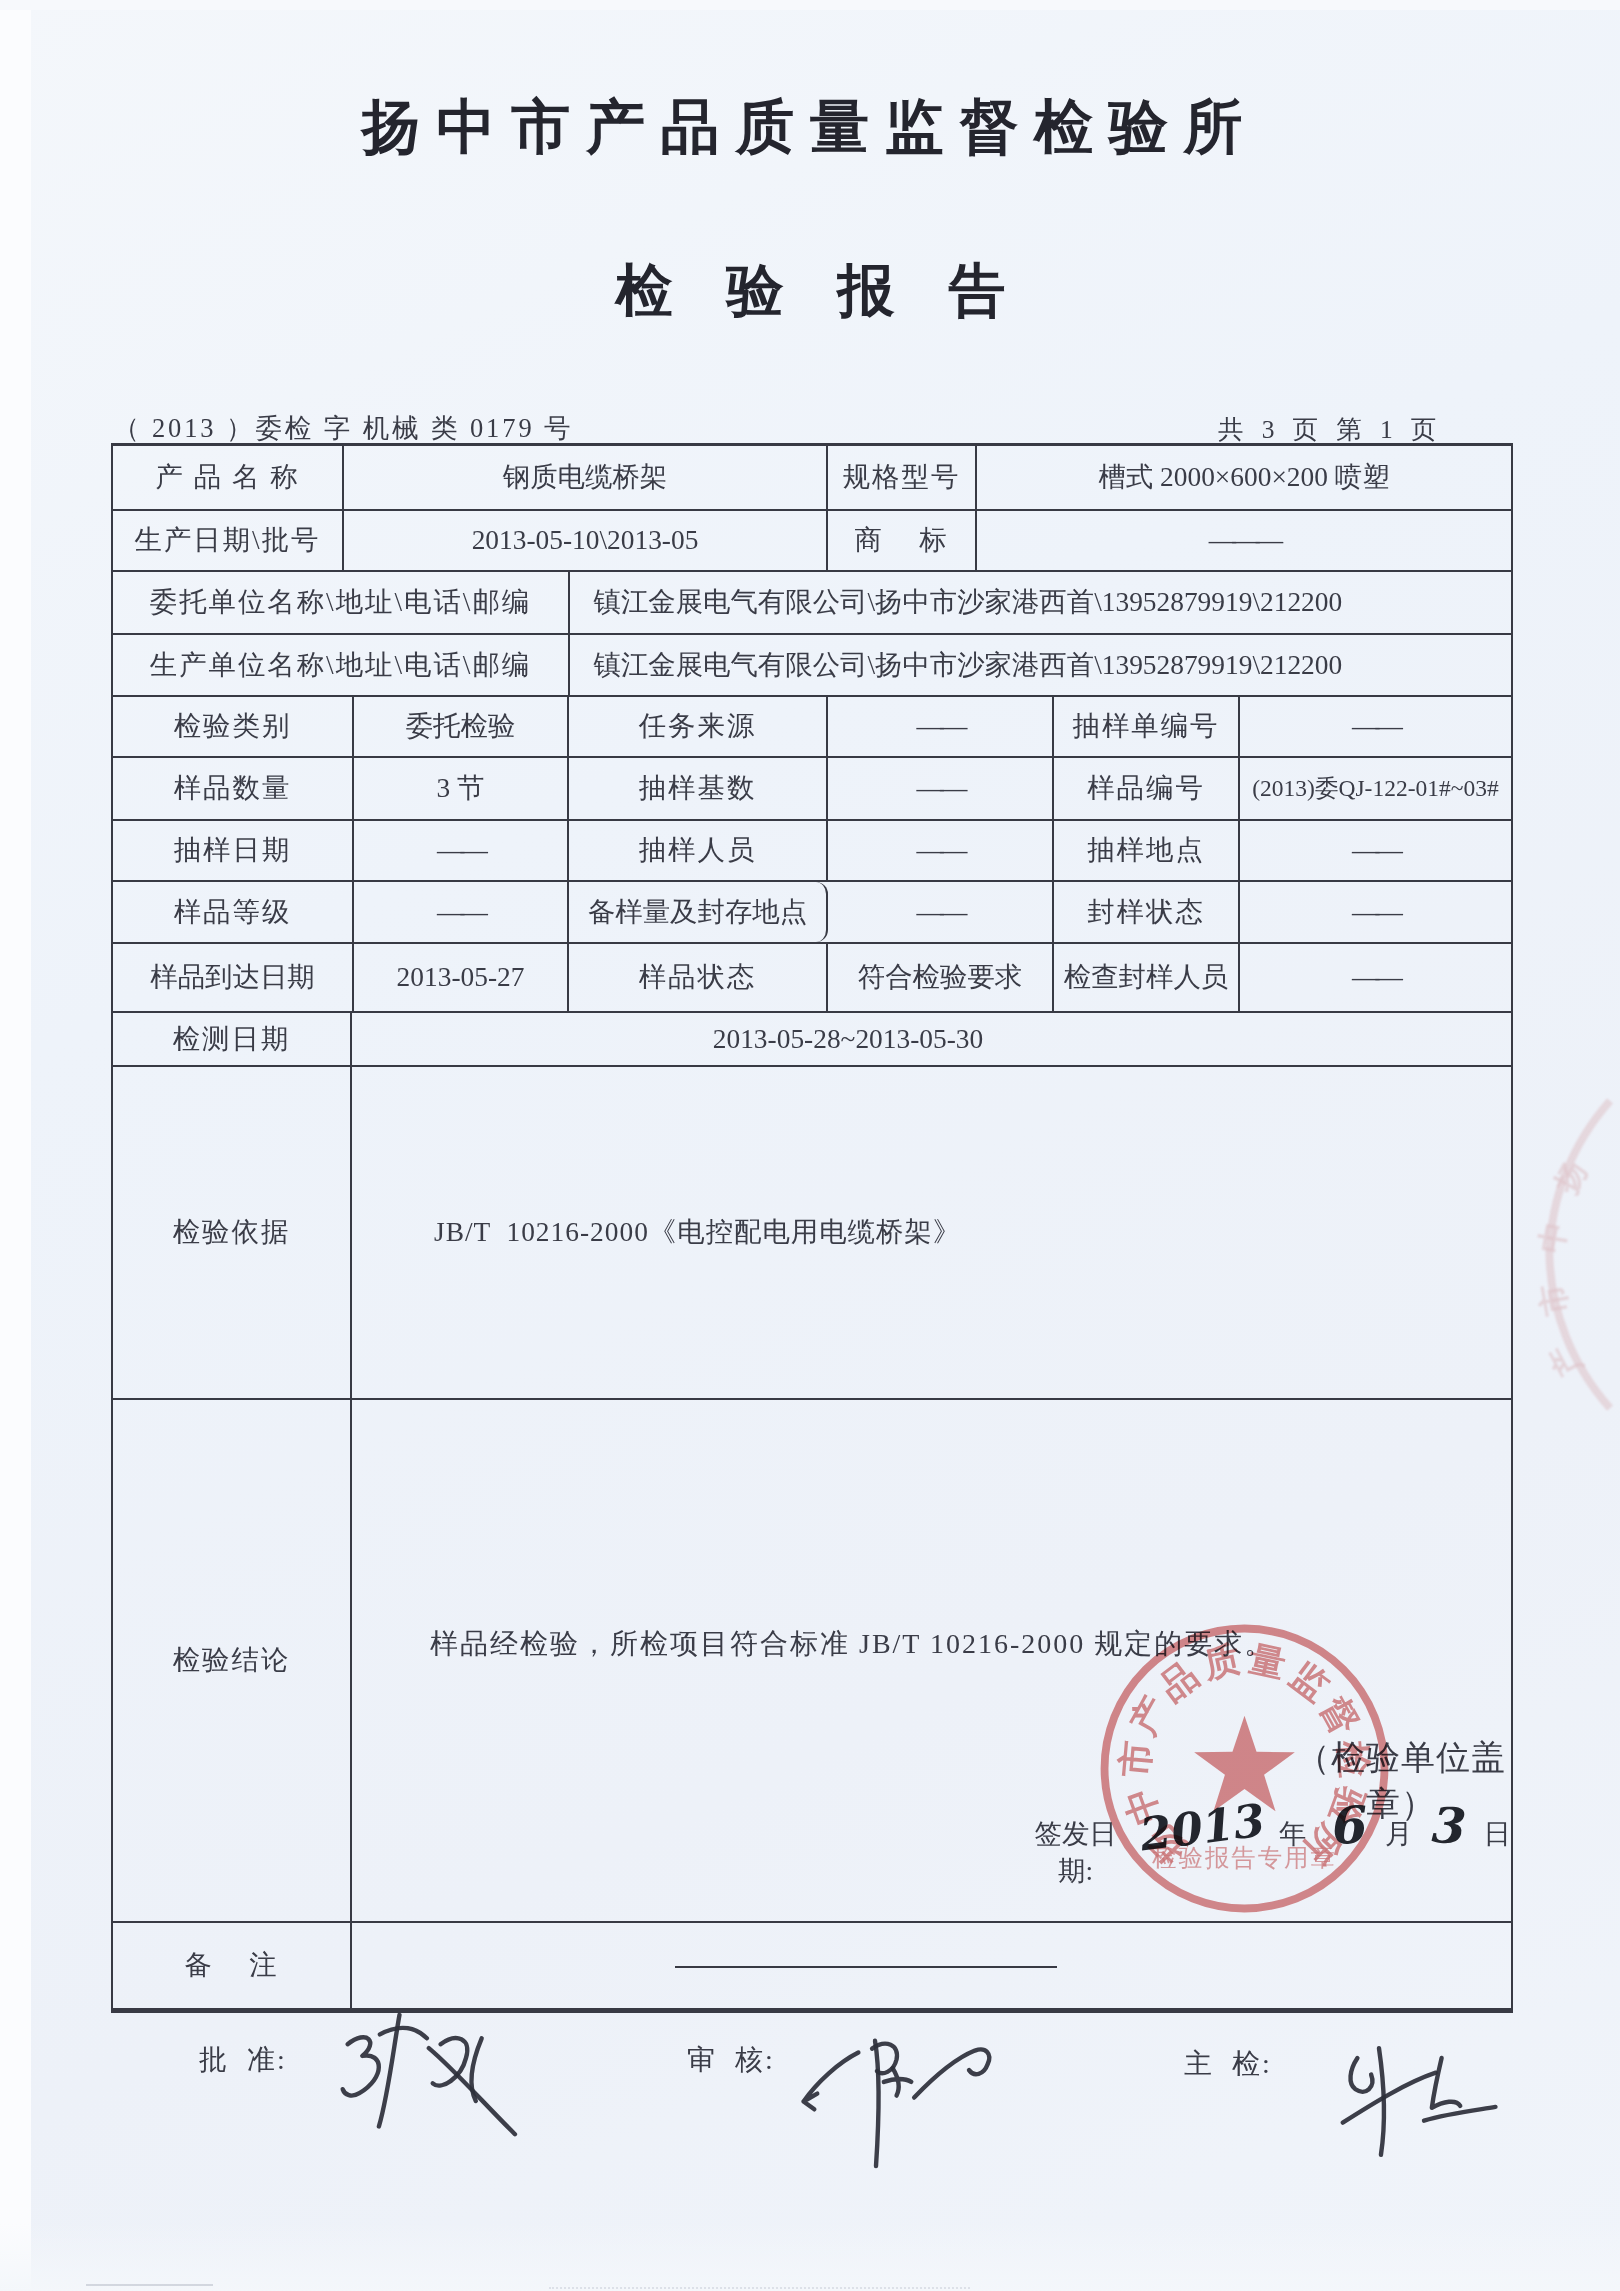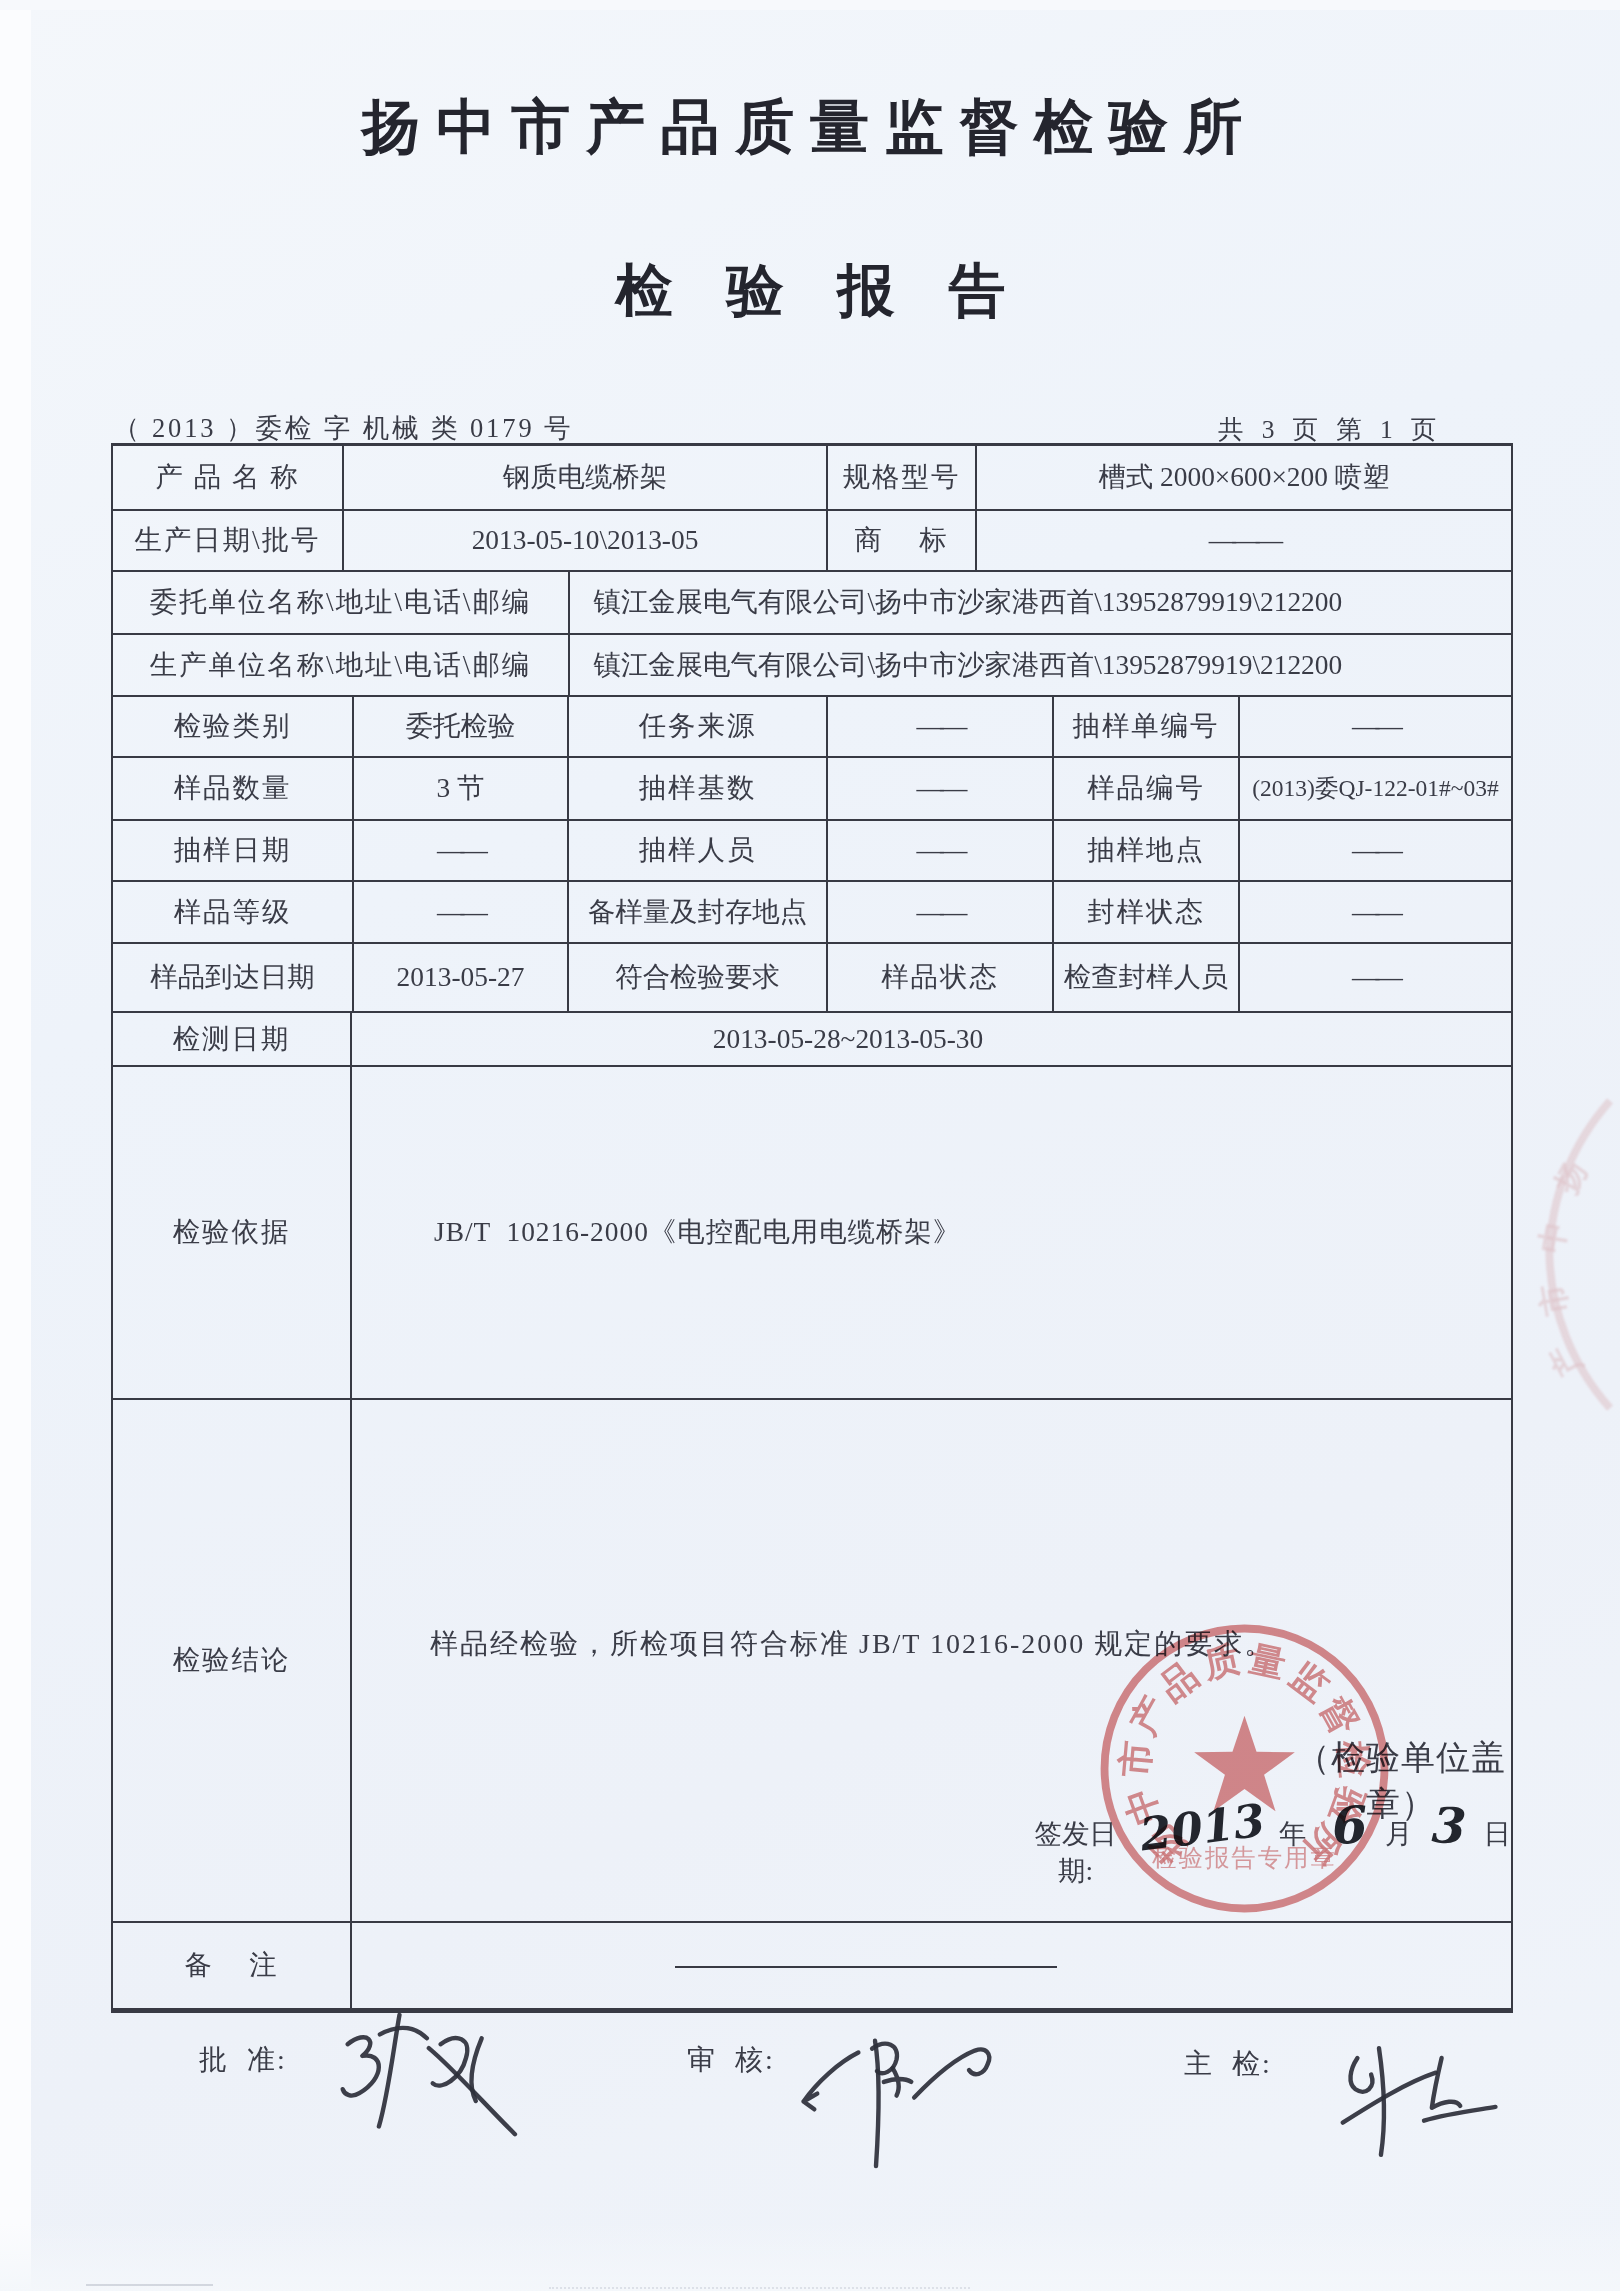--- a/index.html
+++ b/index.html
@@ -164,31 +164,31 @@
       <div class="cell dash">——</div>
       <div class="cell lbl">抽样人员</div>
       <div class="cell dash">——</div>
       <div class="cell lbl">抽样地点</div>
       <div class="cell dash">——</div>
     </div>
 
     <div class="row cols-c" style="height:60px">
       <div class="cell lbl">样品等级</div>
       <div class="cell dash">——</div>
-      <div class="cell lbl" style="letter-spacing:0;">备样量及封存地点</div>
+      <div class="cell lbl" style="letter-spacing:0;border-radius:12px;">备样量及封存地点</div>
       <div class="cell dash">——</div>
       <div class="cell lbl">封样状态</div>
       <div class="cell dash">——</div>
     </div>
 
     <div class="row cols-c" style="height:67px">
       <div class="cell lbl" style="letter-spacing:0;">样品到达日期</div>
       <div class="cell">2013-05-27</div>
+      <div class="cell lbl">样品状态</div>
       <div class="cell">符合检验要求</div>
-      <div class="cell lbl">样品状态</div>
       <div class="cell lbl" style="letter-spacing:0;">检查封样人员</div>
       <div class="cell dash">——</div>
     </div>
 
     <div class="row cols-d" style="height:52px">
       <div class="cell lbl">检测日期</div>
       <div class="cell date-span">2013-05-28~2013-05-30</div>
     </div>
 
     <div class="row cols-d" style="height:331px">

